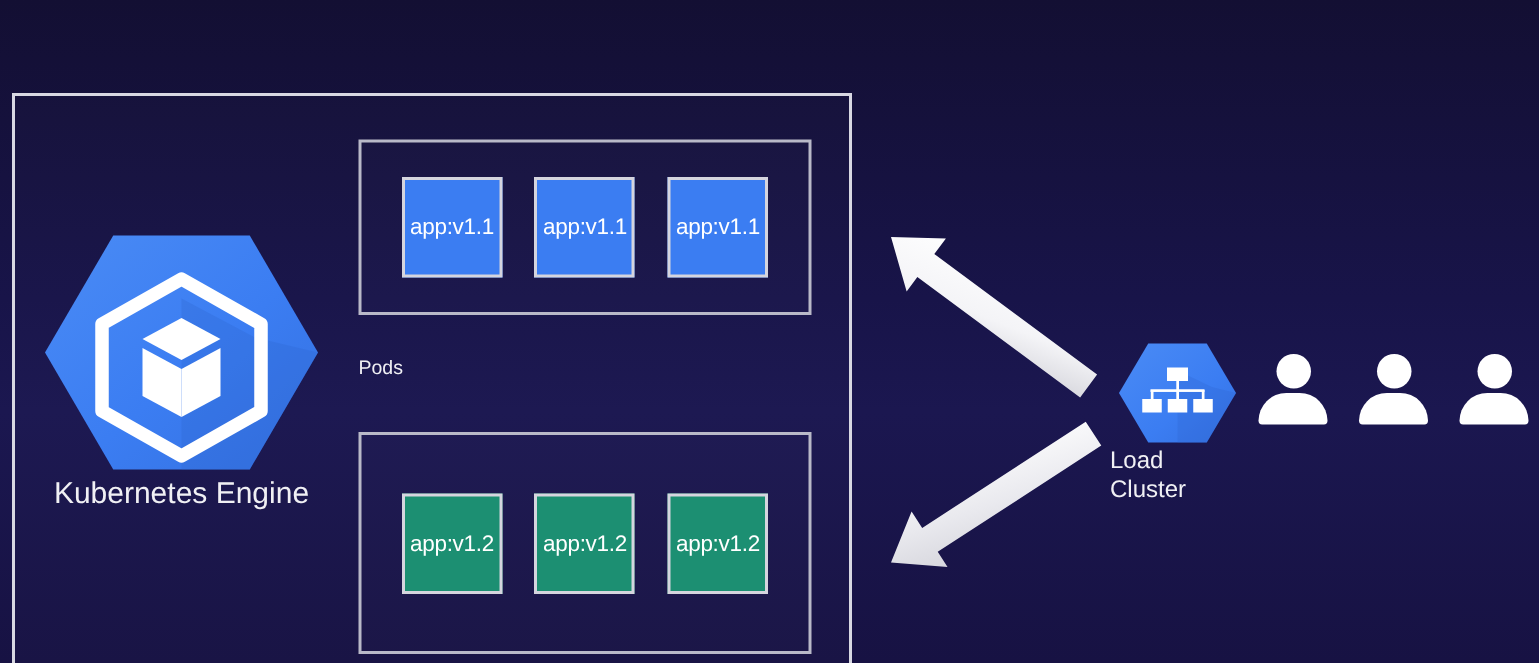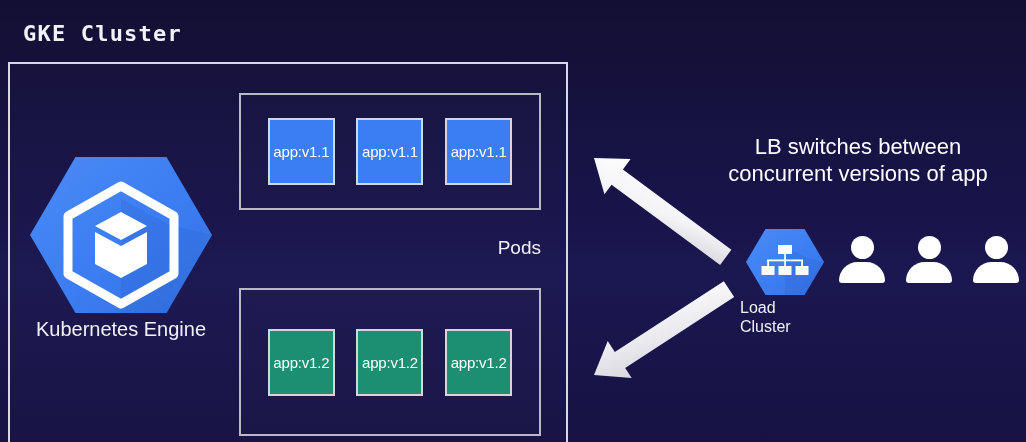--- a/index.html
+++ b/index.html
@@ -78,22 +78,22 @@
   }
   .pod.v11 { background: #3b7df2; }
   .pod.v12 { background: #1c8f72; }
 
   
   #pods-label {
     position: absolute;
     left: 239px;
     top: 237px;
     width: 302px;
-    text-align: right;
-    font-size: 19px;
+    text-align: left;
+    font-size: 13px;
     color: #f0f0f4;
   }
 
   
   #gke-node {
     position: absolute;
     left: 30px;
     top: 156px;
     width: 182px;
     text-align: center;
@@ -160,21 +160,20 @@
     left: 0; top: 0;
     width: 1026px; height: 442px;
     pointer-events: none;
   }
 </style>
 </head>
 <body>
 
 <div id="stage">
 
-  <div id="cluster-title">GKE Cluster</div>
 
   <div id="cluster-box"></div>
 
   <div id="gke-node">
     <div class="hex-wrap">
       <svg width="182" height="158" viewBox="0 0 182 158" aria-hidden="true">
         <defs>
           <linearGradient id="hexgrad" x1="0" y1="0" x2="1" y2="1">
             <stop offset="0%" stop-color="#4a8bf5"></stop>
             <stop offset="55%" stop-color="#3b7df2"></stop>
@@ -206,24 +205,20 @@
   <div id="pods-label">Pods</div>
 
   <div class="pod-group" id="pod-group-v12">
     <div class="pod-row">
       <div class="pod v12">app:v1.2</div>
       <div class="pod v12">app:v1.2</div>
       <div class="pod v12">app:v1.2</div>
     </div>
   </div>
 
-  <div id="caption">
-    <div>LB switches between</div>
-    <div>concurrent versions of app</div>
-  </div>
 
   <svg id="arrows" viewBox="0 0 1026 442">
     <defs>
       <linearGradient id="arrUp" x1="1" y1="1" x2="0" y2="0">
         <stop offset="0%" stop-color="#cfcfd6"></stop>
         <stop offset="45%" stop-color="#f4f4f7"></stop>
         <stop offset="100%" stop-color="#ffffff"></stop>
       </linearGradient>
       <linearGradient id="arrDn" x1="1" y1="0" x2="0" y2="1">
         <stop offset="0%" stop-color="#ffffff"></stop>

